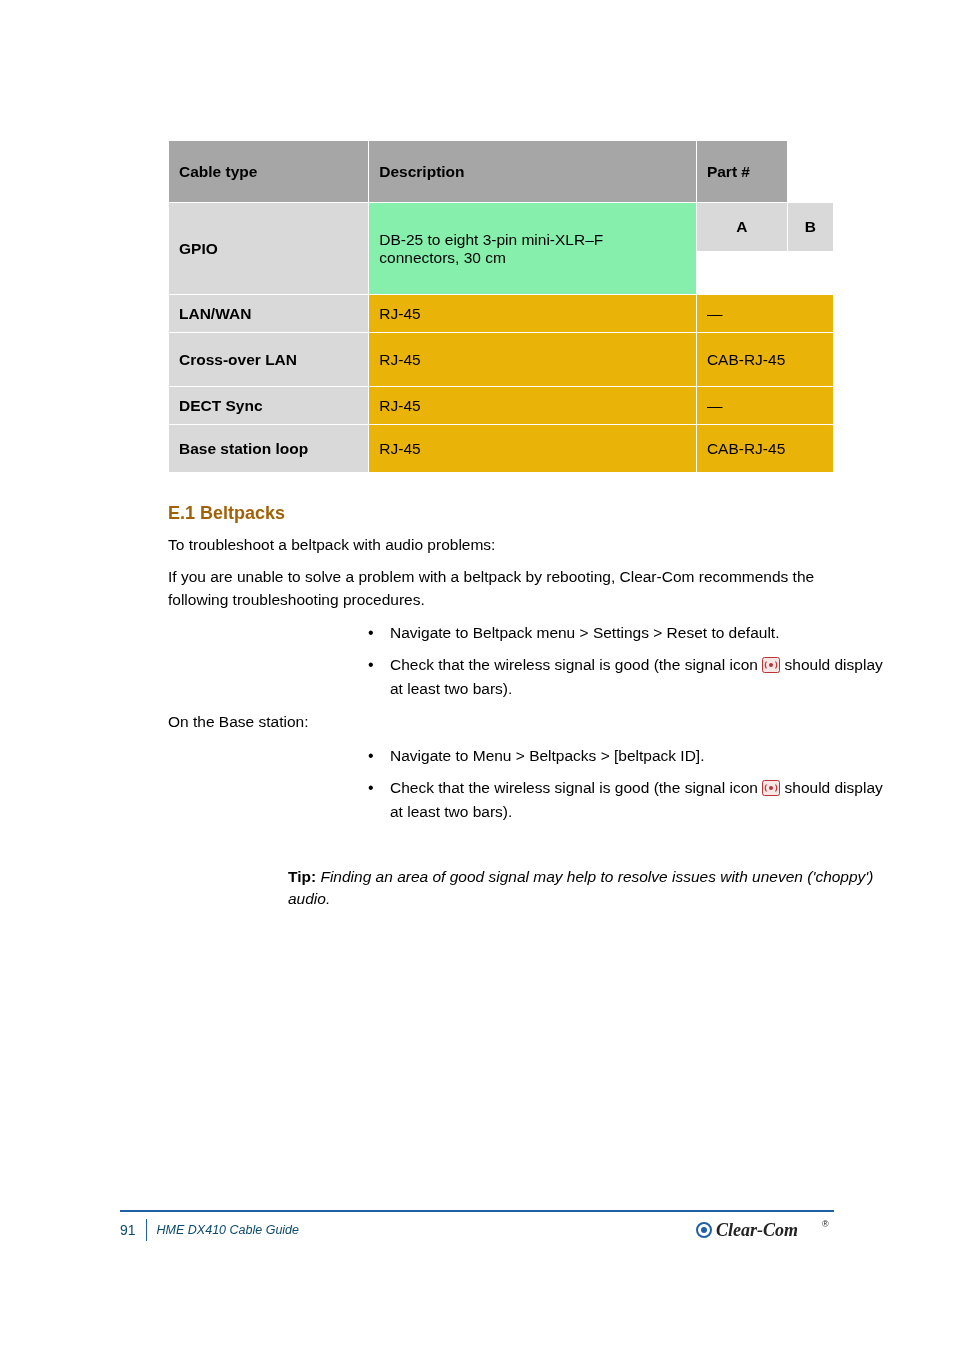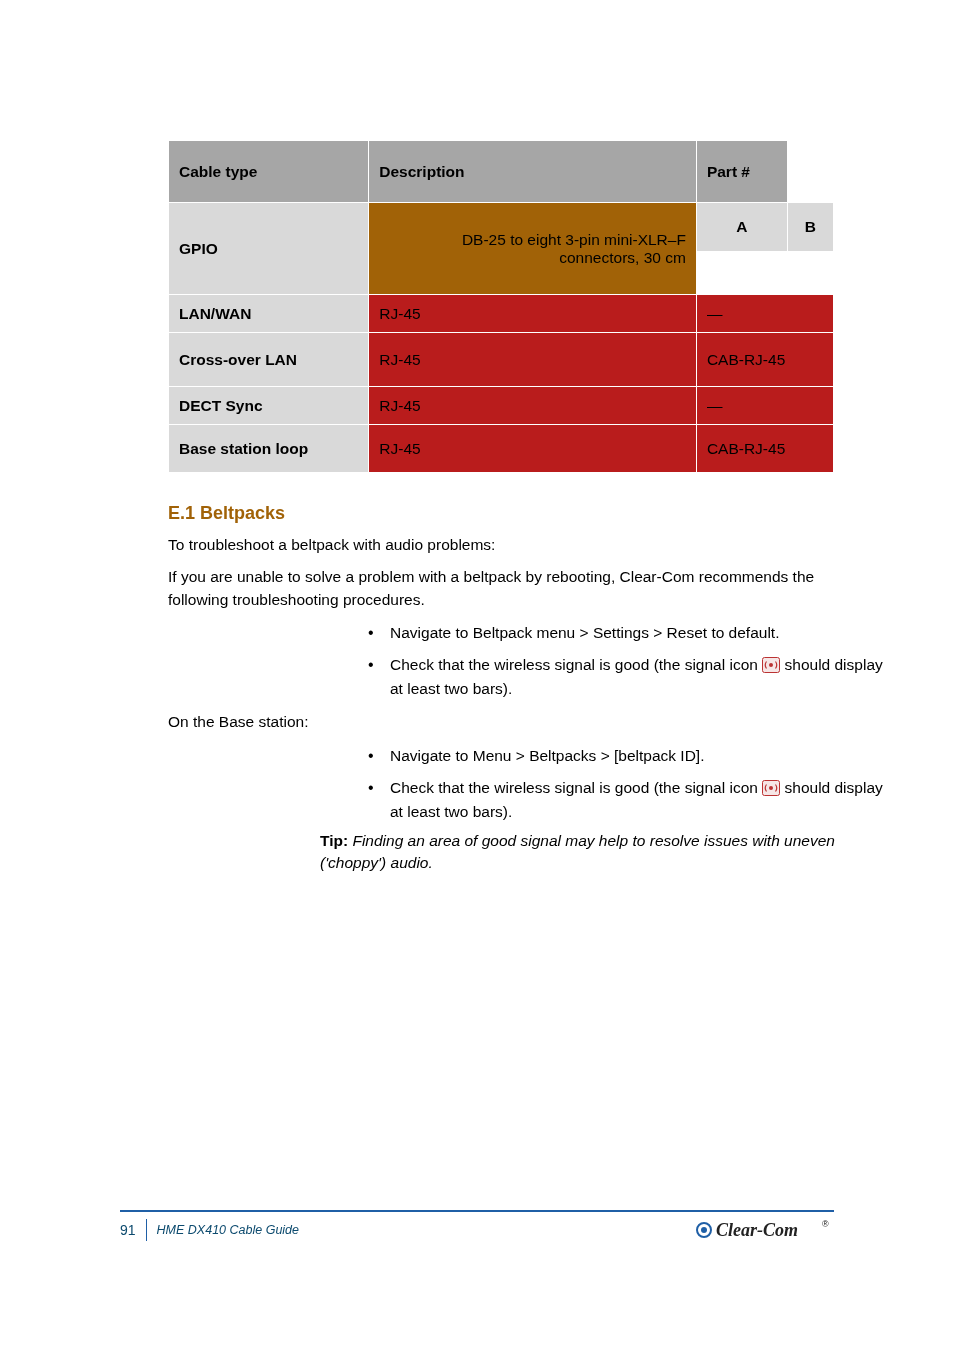--- a/index.html
+++ b/index.html
@@ -34,21 +34,21 @@
     color: #000;
     font-weight: bold;
     height: 62px;
   }
   table.spec td.label {
     background: #d9d9d9;
     font-weight: bold;
     width: 214px;
   }
   table.spec td.val {
-    background: #b91c1c;
+    background: #eab308;
   }
   table.spec .subhead td {
     background: #d9d9d9;
     font-weight: bold;
   }
   table.spec .subrow td.val { background: #fff; }
   table.spec td.small-col { width: 48px; text-align: center; }
   table.spec thead th:nth-child(1) { width: 214px; }
   table.spec thead th:nth-child(2) { width: 356px; }
   table.spec thead th:nth-child(3) { width: 96px; }
@@ -129,21 +129,21 @@
     <thead>
       <tr>
         <th>Cable type</th>
         <th>Description</th>
         <th>Part #</th>
       </tr>
     </thead>
     <tbody>
       <tr class="subhead">
         <td class="label" rowspan="2" style="height:92px;">GPIO</td>
-        <td class="val" rowspan="2" style="background:#a16207;font-weight:normal;text-align:right;">DB-25 to eight 3-pin mini-XLR–F connectors, 30 cm</td>
+        <td class="val" rowspan="2" style="background:#86efac;font-weight:normal;">DB-25 to eight 3-pin mini-XLR–F connectors, 30 cm</td>
         <td class="small-col" style="height:38px;">A</td>
         <td class="small-col" style="height:38px;">B</td>
       </tr>
       <tr class="subrow">
         <td class="val small-col" style="height:34px;"></td>
         <td class="val small-col" style="height:34px;"></td>
       </tr>
       <tr>
         <td class="label" style="height:38px;">LAN/WAN</td>
         <td class="val">RJ-45</td>
@@ -201,21 +201,21 @@
           <rect x="0.5" y="0.5" width="17" height="15" rx="2" fill="#f6e6e6" stroke="#b33" stroke-width="1"></rect>
           <circle cx="9" cy="8" r="2" fill="#b33"></circle>
           <path d="M4.5 11.5 A6 6 0 0 1 4.5 4.5" fill="none" stroke="#b33" stroke-width="1.2"></path>
           <path d="M13.5 4.5 A6 6 0 0 1 13.5 11.5" fill="none" stroke="#b33" stroke-width="1.2"></path>
         </svg>
       </span>
       <span> should display at least two bars).</span>
     </li>
   </ul>
 
-  <div class="tip-row" style="margin-left:120px;">
+  <div class="tip-row" style="margin-left:120px;flex-direction:column;">
     <span>
       <svg width="20" height="20" viewBox="0 0 20 20">
         <path d="M10 2 L10 2" stroke="none"></path>
       </svg>
     </span>
     <div class="tip-text">
       <span class="tip-label">Tip:</span>
       <span>Finding an area of good signal may help to resolve issues with uneven ('choppy') audio.</span>
     </div>
   </div>

